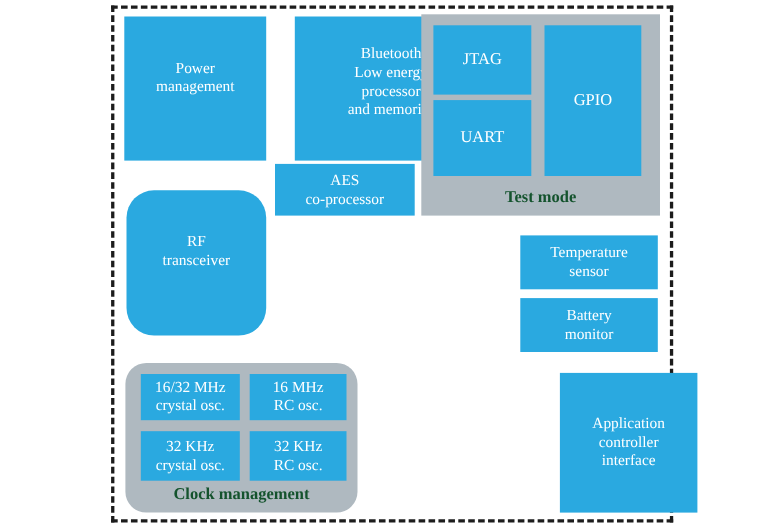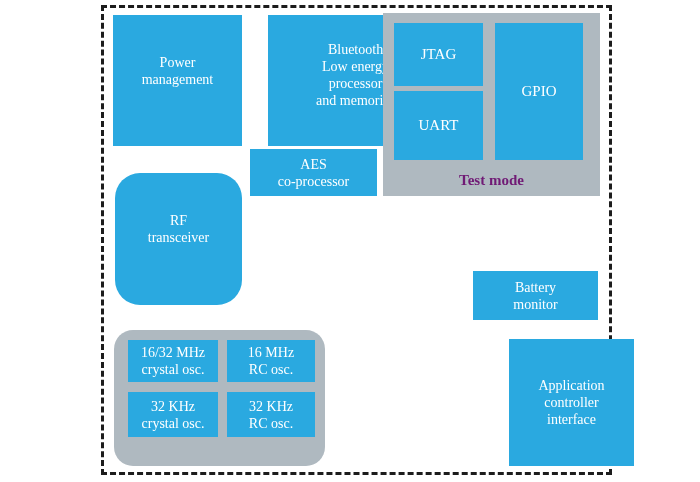--- a/index.html
+++ b/index.html
@@ -32,21 +32,21 @@
   }
   .blk .t { white-space: pre-line; }
   .group {
     position: absolute;
     background: #afb9c0;
   }
   .group-label {
     position: absolute;
     left: 0; right: 0; bottom: 7px;
     text-align: center;
-    color: #701a75;
+    color: #14532d;
     font-weight: 700;
     font-size: 15px;
     line-height: 18px;
   }
   
   .pos-power { left: 113px; top: 15px;  width: 129px; height: 131px; padding-bottom: 20px; }
   .pos-bt    { left: 268px; top: 15px;  width: 127px; height: 131px; padding-bottom: 12px; justify-content: flex-end; }
   .pos-aes   { left: 250px; top: 149px; width: 127px; height: 47px; }
   .pos-rf    { left: 115px; top: 173px; width: 127px; height: 132px; padding-bottom: 20px; border-radius: 25px; }
   
@@ -100,20 +100,24 @@
     </div>
     <div class="blk pos-uart">
       <span class="t">UART</span>
     </div>
     <div class="blk pos-gpio">
       <span class="t">GPIO</span>
     </div>
     <div class="group-label">Test mode</div>
   </div>
 
+  <div class="blk pos-temp">
+    <span class="t">Temperature
+sensor</span>
+  </div>
 
   <div class="blk pos-batt">
     <span class="t">Battery
 monitor</span>
   </div>
 
   <div class="blk pos-app">
     <span class="t">Application
 controller
 interface</span>
@@ -129,15 +133,16 @@
 RC osc.</span>
     </div>
     <div class="blk pos-osc3">
       <span class="t">32 KHz
 crystal osc.</span>
     </div>
     <div class="blk pos-osc4">
       <span class="t">32 KHz
 RC osc.</span>
     </div>
+    <div class="group-label">Clock management</div>
   </div>
 
 </div>
 
 </body></html>

